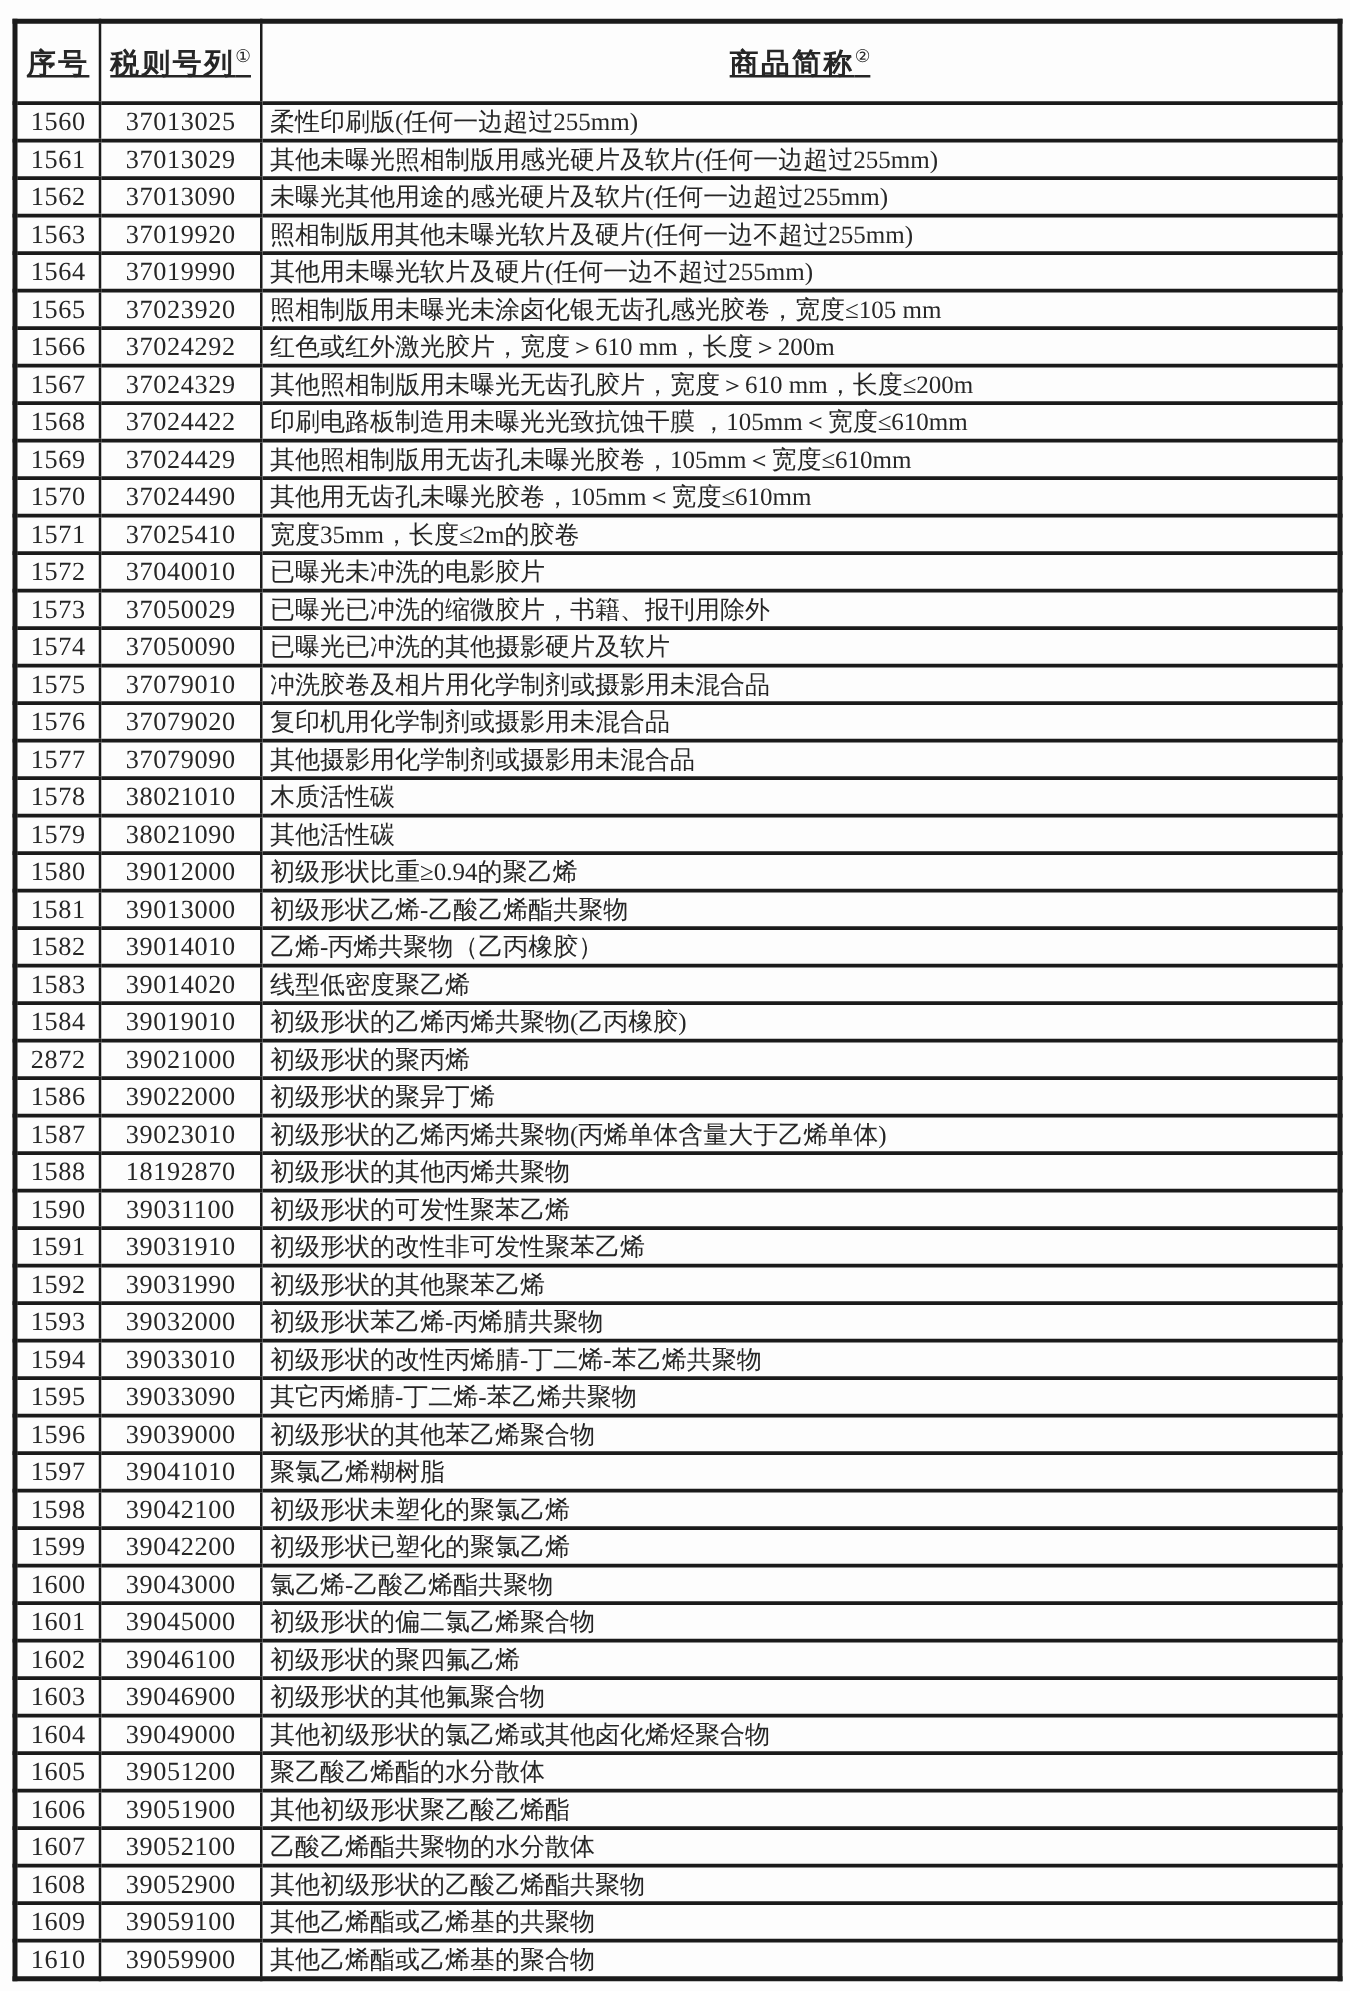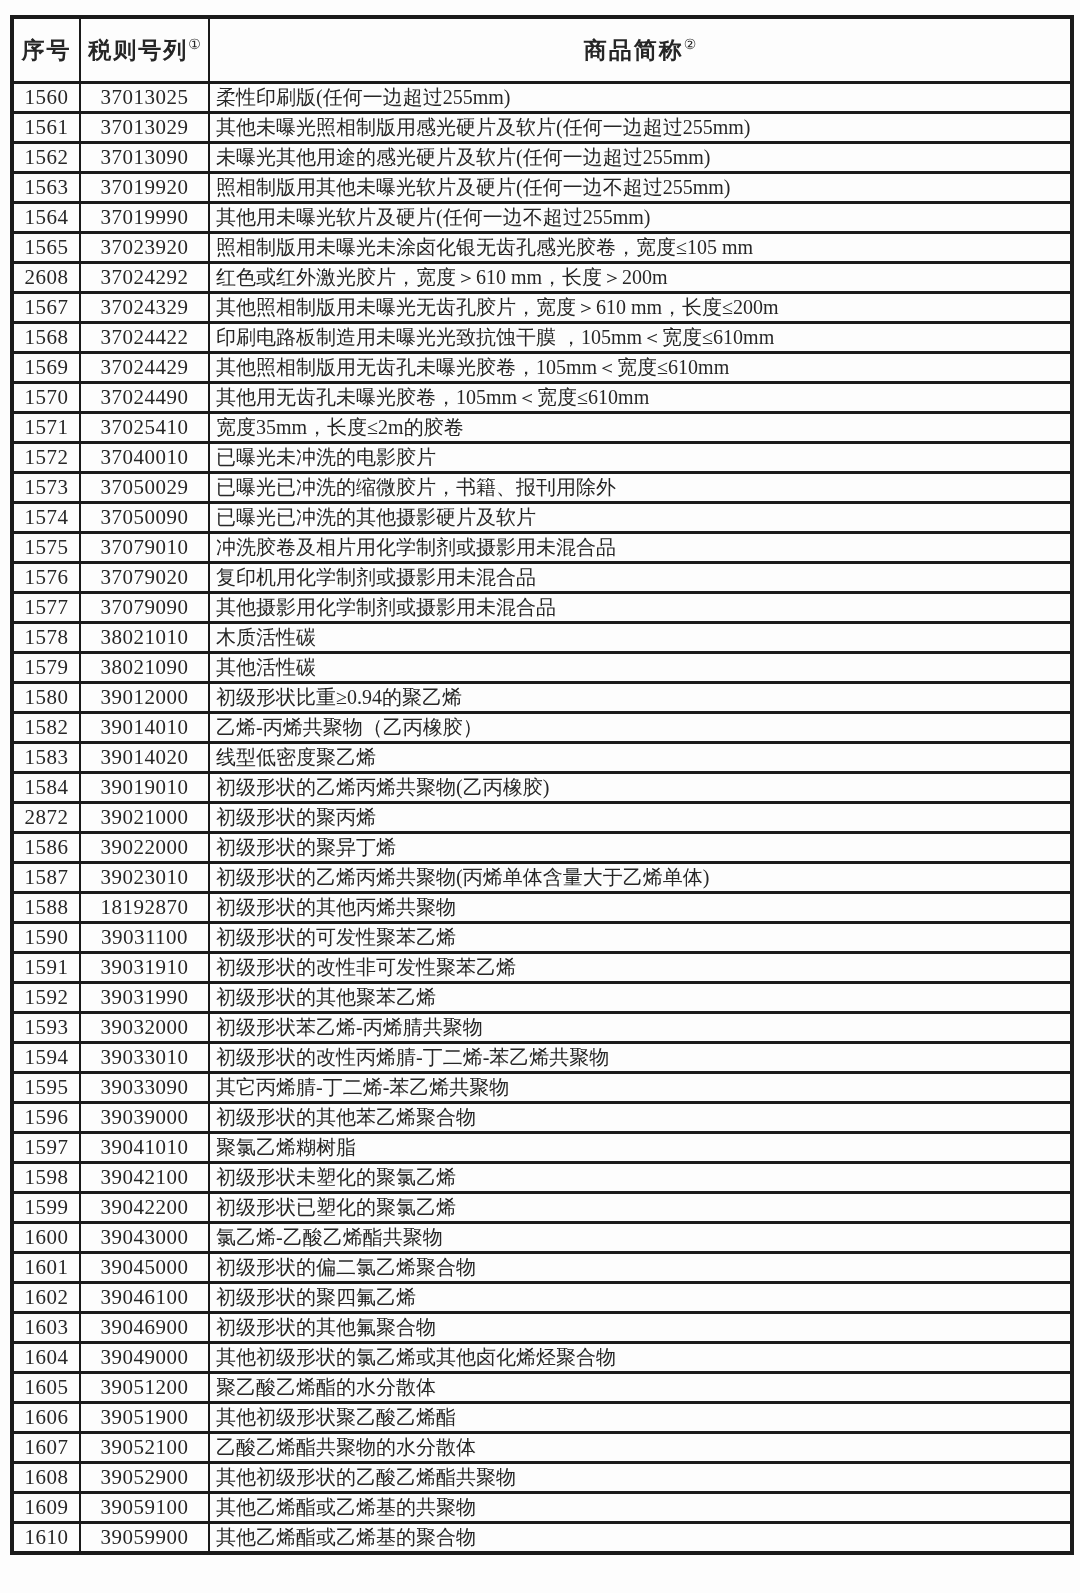--- a/index.html
+++ b/index.html
@@ -28,20 +28,21 @@
   th.col-header {
     height: 62px;
     font-size: 23px;
     font-weight: bold;
     text-align: center;
     vertical-align: middle;
     border: 2px solid #1b1b1b;
     border-bottom-width: 3px;
     padding: 0;
     letter-spacing: 2px;
+    text-decoration: underline;
   }
   th.col-header sup {
     font-size: 14px;
     font-weight: normal;
     letter-spacing: 0;
     vertical-align: super;
     line-height: 0;
   }
   td {
     height: 26px;
@@ -106,21 +107,21 @@
           <td class="num">1564</td>
           <td class="num">37019990</td>
           <td class="desc">其他用未曝光软片及硬片(任何一边不超过255mm)</td>
         </tr>
         <tr>
           <td class="num">1565</td>
           <td class="num">37023920</td>
           <td class="desc">照相制版用未曝光未涂卤化银无齿孔感光胶卷，宽度≤105 mm</td>
         </tr>
         <tr>
-          <td class="num">2608</td>
+          <td class="num">1566</td>
           <td class="num">37024292</td>
           <td class="desc">红色或红外激光胶片，宽度＞610 mm，长度＞200m</td>
         </tr>
         <tr>
           <td class="num">1567</td>
           <td class="num">37024329</td>
           <td class="desc">其他照相制版用未曝光无齿孔胶片，宽度＞610 mm，长度≤200m</td>
         </tr>
         <tr>
           <td class="num">1568</td>
@@ -179,20 +180,25 @@
         </tr>
         <tr>
           <td class="num">1579</td>
           <td class="num">38021090</td>
           <td class="desc">其他活性碳</td>
         </tr>
         <tr>
           <td class="num">1580</td>
           <td class="num">39012000</td>
           <td class="desc">初级形状比重≥0.94的聚乙烯</td>
+        </tr>
+        <tr>
+          <td class="num">1581</td>
+          <td class="num">39013000</td>
+          <td class="desc">初级形状乙烯-乙酸乙烯酯共聚物</td>
         </tr>
         <tr>
           <td class="num">1582</td>
           <td class="num">39014010</td>
           <td class="desc">乙烯-丙烯共聚物（乙丙橡胶）</td>
         </tr>
         <tr>
           <td class="num">1583</td>
           <td class="num">39014020</td>
           <td class="desc">线型低密度聚乙烯</td>

